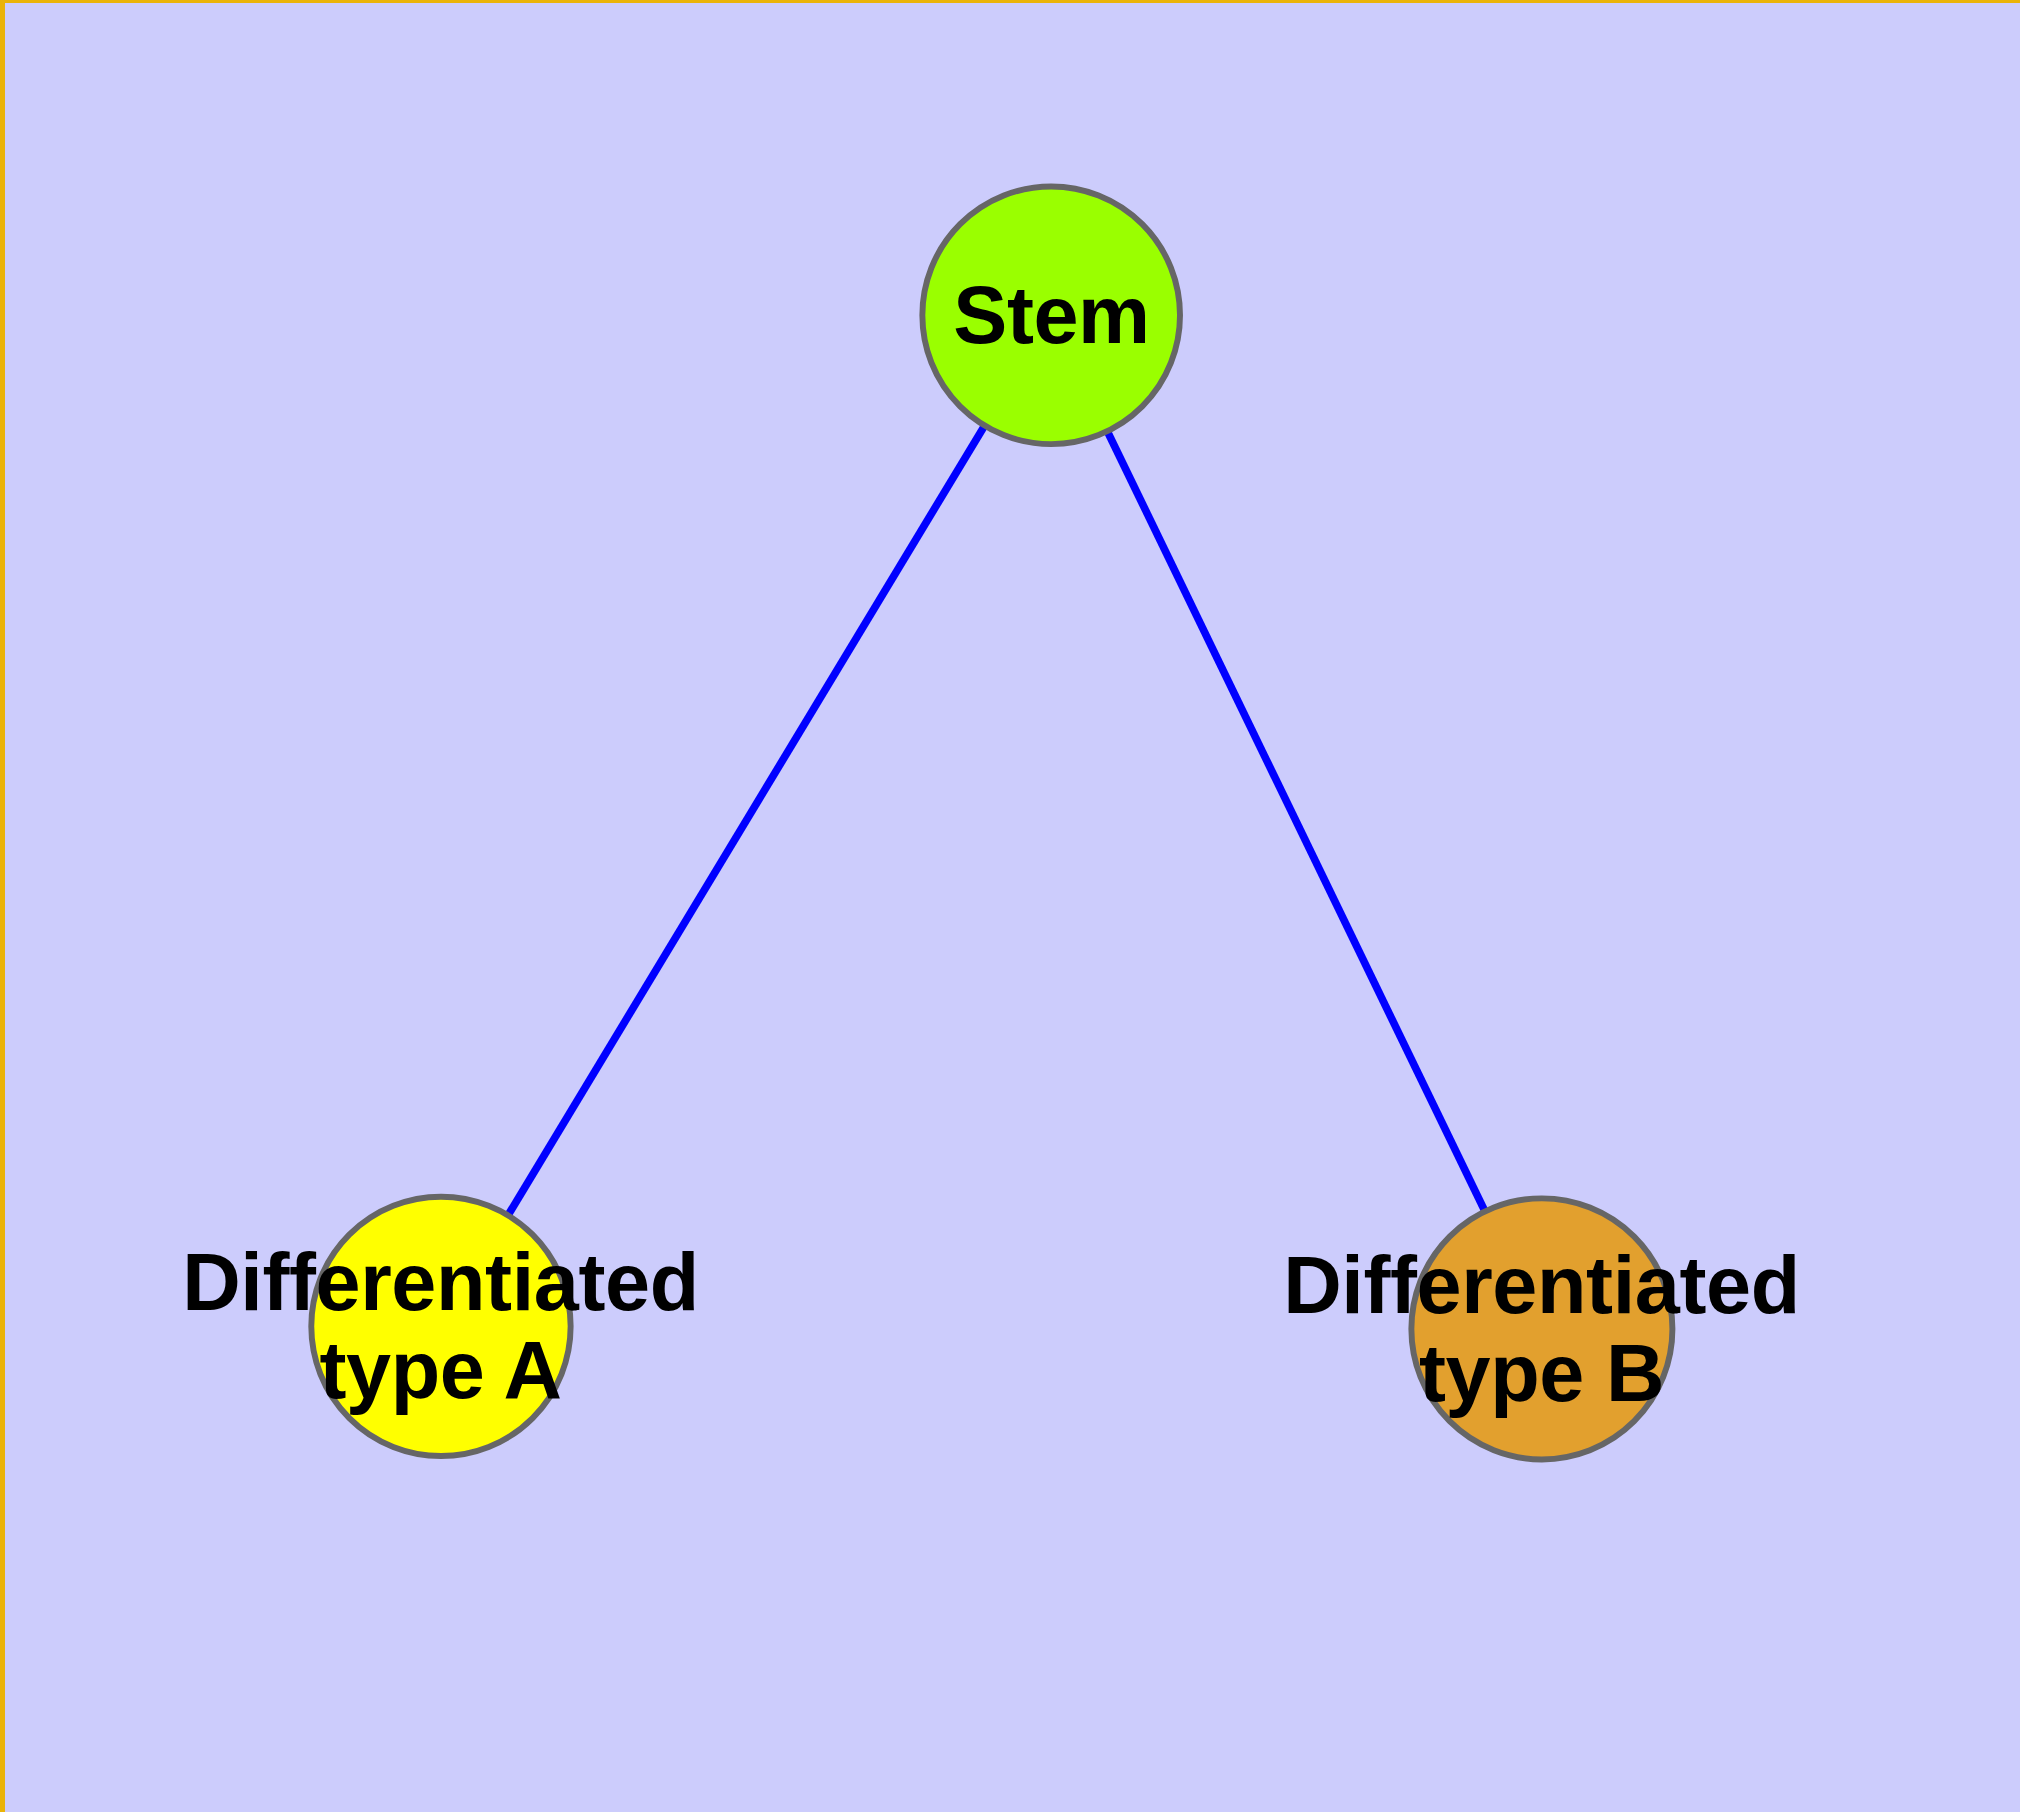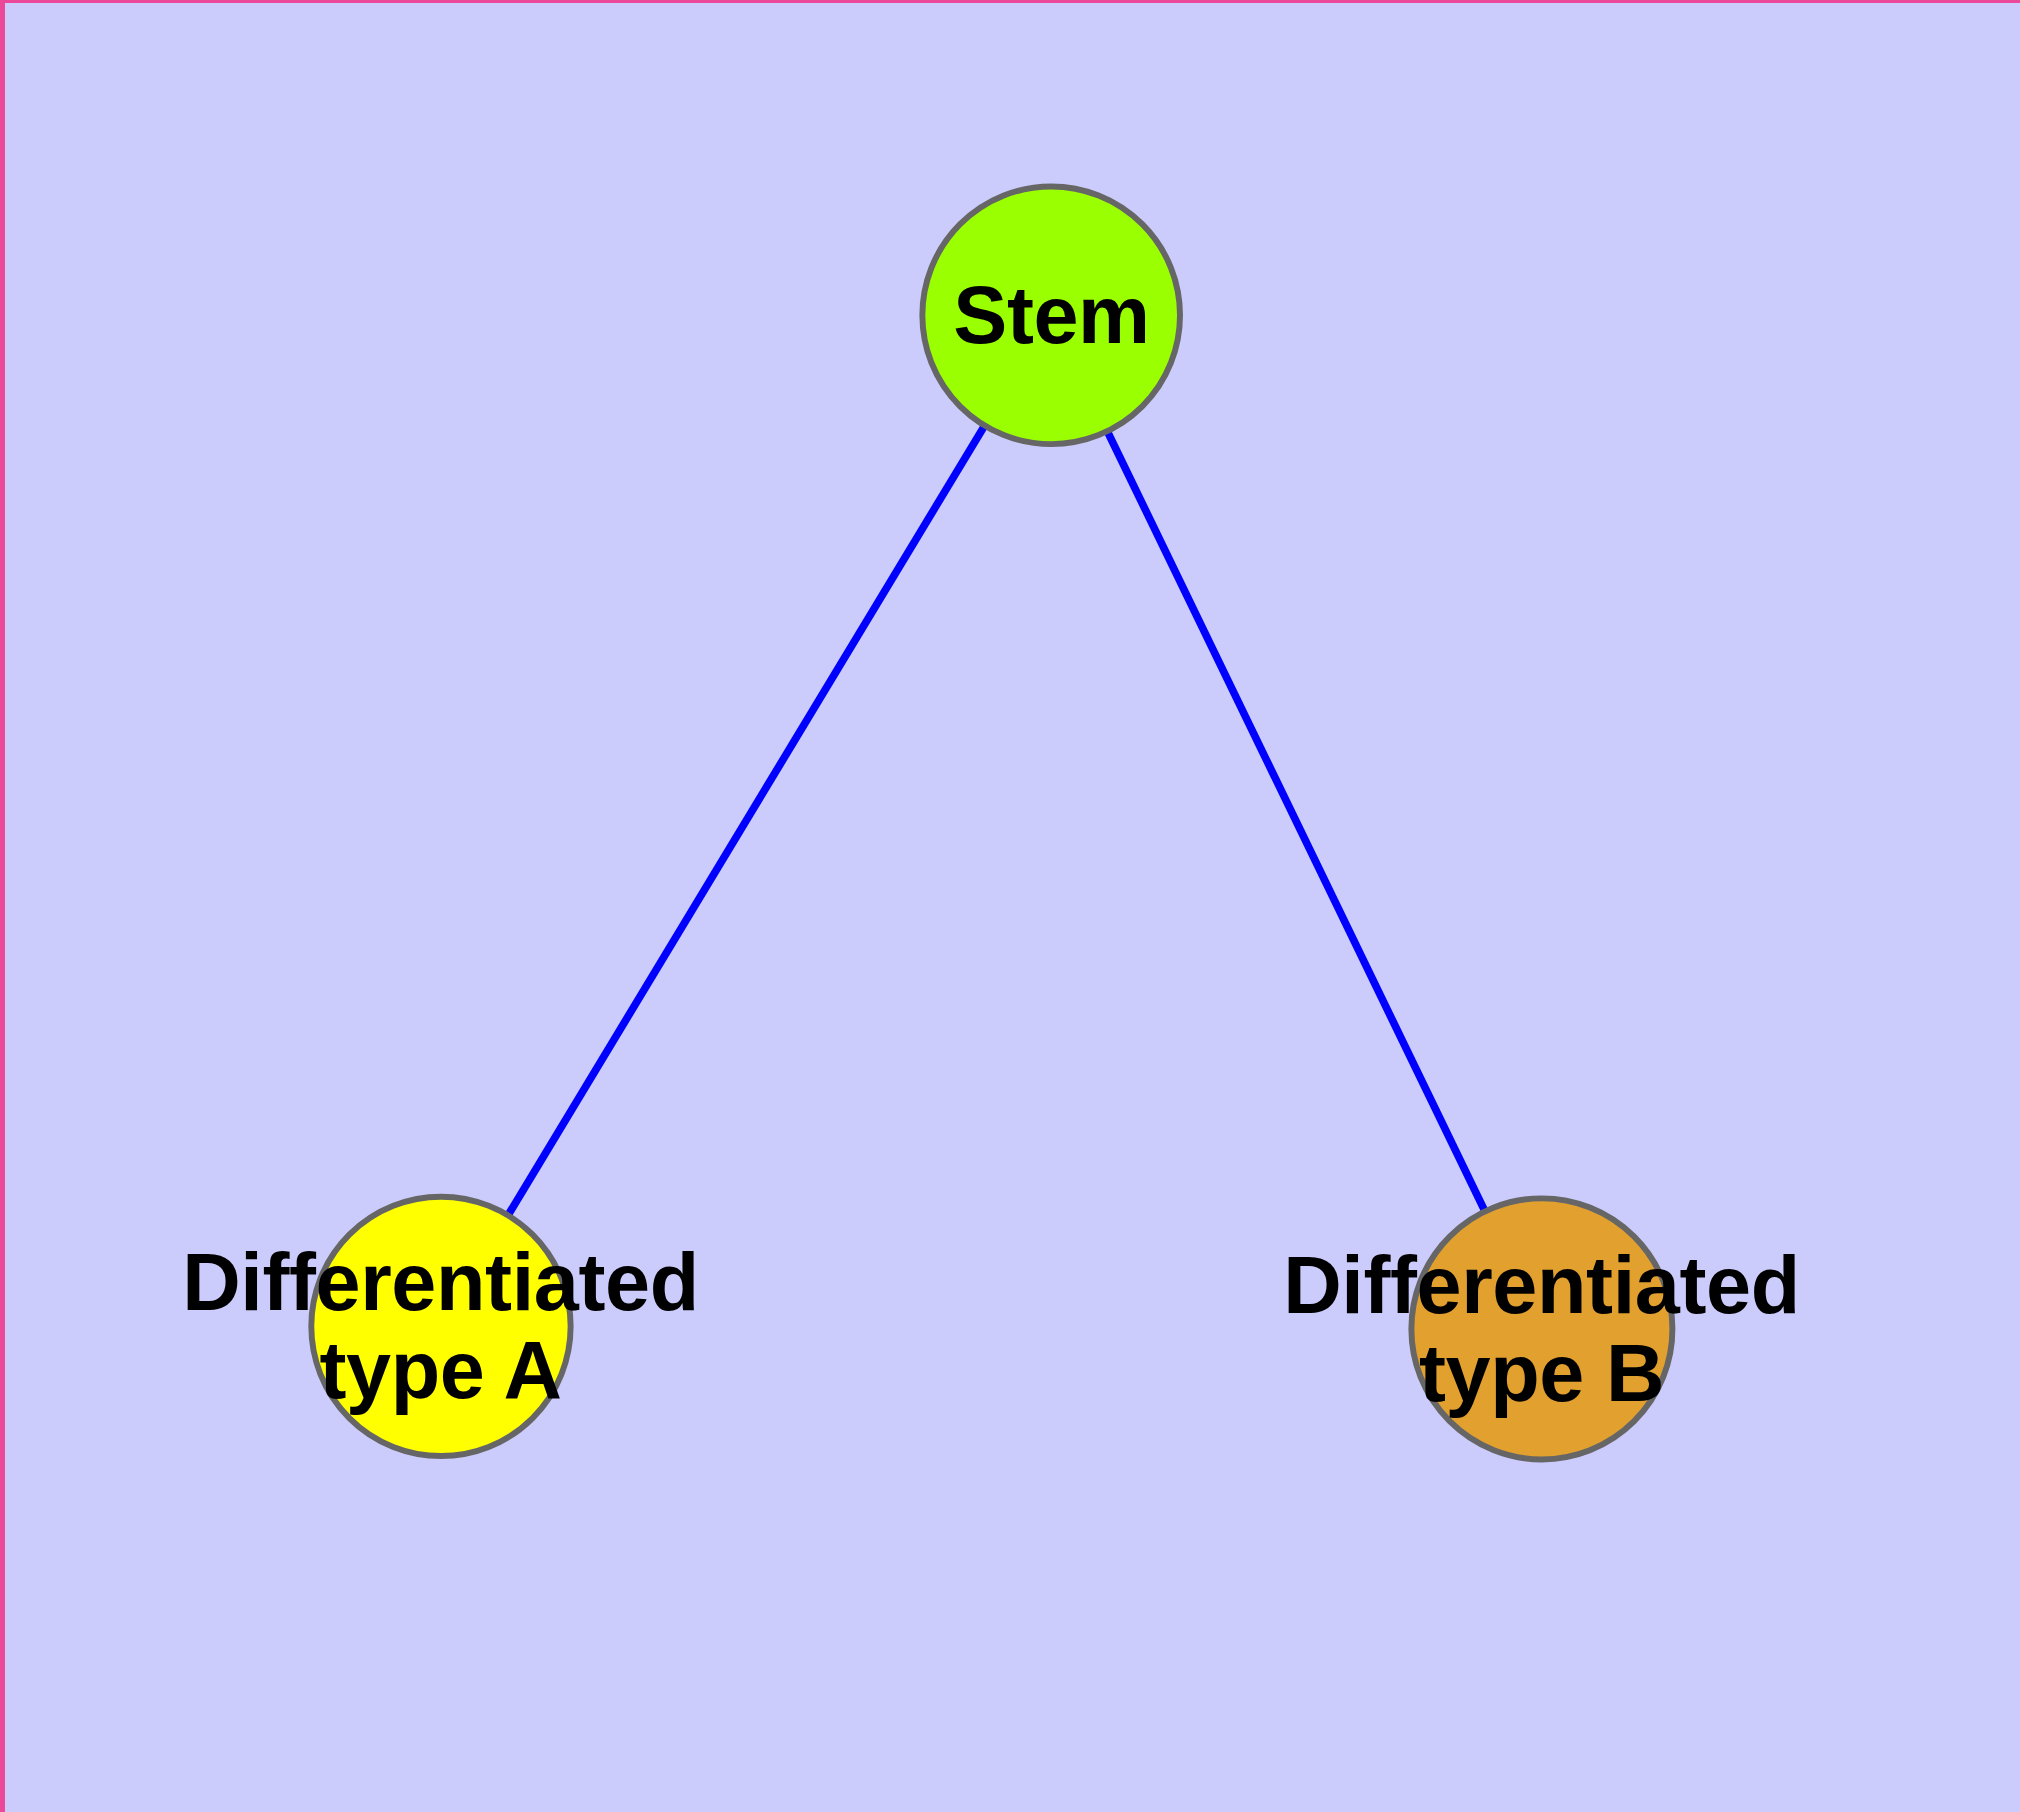--- a/index.html
+++ b/index.html
@@ -5,21 +5,21 @@
 <style>
   html, body {
     margin: 0;
     padding: 0;
     background: #ffffff;
   }
   #stage {
     position: relative;
     width: 2021px;
     height: 1812px;
-    background: #ec4899;
+    background: #eab308;
     overflow: hidden;
     font-family: "Liberation Sans", sans-serif;
   }
   #canvas {
     position: absolute;
     left: 0;
     top: 0;
     width: 2021px;
     height: 1812px;
     display: block;

